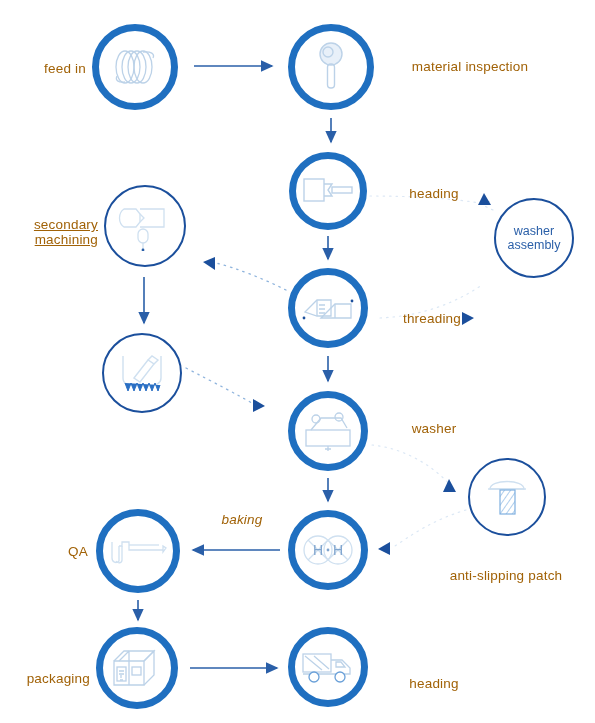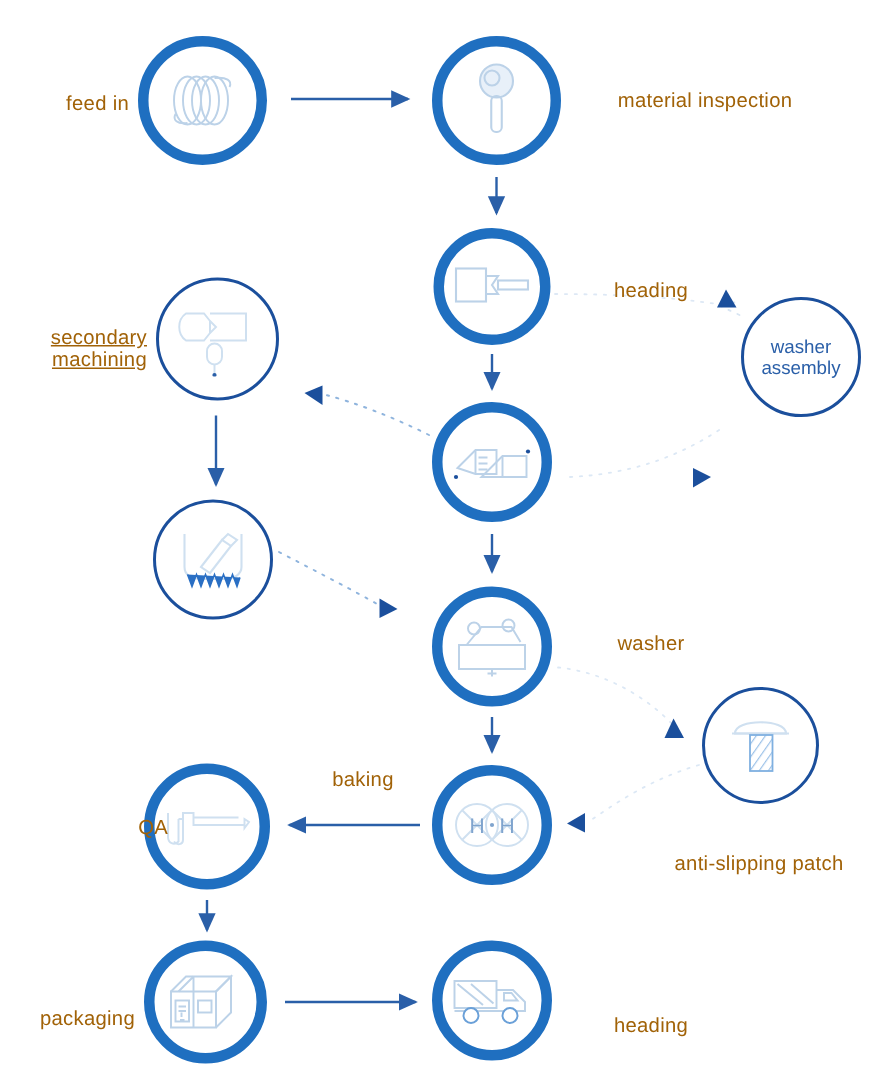--- a/index.html
+++ b/index.html
@@ -148,20 +148,21 @@
         <path d="M4,24 L16,12 L30,12 L30,28 L16,28 Z"></path>
         <path d="M16,12 L16,28"></path>
         <path d="M20,30 L34,16 L50,16 L50,30 L36,30 Z"></path>
         <path d="M34,16 L34,30"></path>
         <path d="M18,17 L24,17 M18,21 L24,21 M18,25 L24,25"></path>
       </g>
       <circle cx="3" cy="30" r="1.4" fill="#1b4f9c"></circle>
       <circle cx="51" cy="13" r="1.4" fill="#1b4f9c"></circle>
     </svg>
   </div>
+  <div class="label l" style="left:372px;top:311px;width:120px;">threading</div>
 
   <div class="node thick" style="left:288px;top:391px;width:80px;height:80px;">
     <svg width="54" height="42" viewBox="0 0 54 42">
       <g fill="none" stroke="#bcd2e8" stroke-width="1.3">
         <rect x="5" y="20" width="44" height="16"></rect>
         <path d="M10,20 L20,8 L40,8 L46,18"></path>
         <circle cx="15" cy="9" r="4"></circle>
         <circle cx="38" cy="7" r="4"></circle>
         <path d="M27,36 L27,41 M24,39 L30,39"></path>
       </g>
@@ -175,33 +176,33 @@
         <circle cx="18" cy="21" r="14"></circle>
         <circle cx="38" cy="21" r="14"></circle>
         <path d="M8,11 L28,31 M28,11 L8,31"></path>
         <path d="M28,11 L48,31 M48,11 L28,31"></path>
       </g>
       <text x="18" y="26" font-family="Liberation Sans, sans-serif" font-size="14" fill="#7fa4ce" text-anchor="middle">H</text>
       <text x="38" y="26" font-family="Liberation Sans, sans-serif" font-size="14" fill="#7fa4ce" text-anchor="middle">H</text>
       <circle cx="28" cy="21" r="1.4" fill="#7fa4ce"></circle>
     </svg>
   </div>
-  <div class="label c" style="left:196px;top:512px;width:92px;">baking</div>
+  <div class="label c" style="left:196px;top:512px;width:92px;font-style:italic;">baking</div>
 
   <div class="node thick" style="left:96px;top:509px;width:84px;height:84px;">
     <svg width="58" height="30" viewBox="0 0 58 30">
       <g fill="none" stroke="#cfe0f0" stroke-width="1.3">
         <path d="M3,6 L3,22 C3,26 7,28 10,25 L10,10"></path>
         <path d="M10,10 L13,10 L13,6 L20,6 L20,14 L54,14 L54,10 L57,12 L54,16 L54,14"></path>
         <path d="M13,10 L13,24 C13,27 9,28 7,25"></path>
         <path d="M20,9 L50,9"></path>
       </g>
     </svg>
   </div>
-  <div class="label r" style="left:0px;top:544px;width:88px;padding-left:24px;">QA</div>
+  <div class="label r" style="left:0px;top:544px;width:88px;">QA</div>
 
   <div class="node thick" style="left:96px;top:627px;width:82px;height:82px;">
     <svg width="54" height="42" viewBox="0 0 54 42">
       <g fill="none" stroke="#bcd2e8" stroke-width="1.3">
         <path d="M4,14 L4,38 L34,38 L34,14 Z"></path>
         <path d="M4,14 L14,4 L44,4 L34,14"></path>
         <path d="M34,14 L44,4 L44,28 L34,38"></path>
         <path d="M19,4 L9,14 M19,4 L19,38"></path>
         <rect x="7" y="20" width="9" height="14"></rect>
         <rect x="22" y="20" width="9" height="8"></rect>

